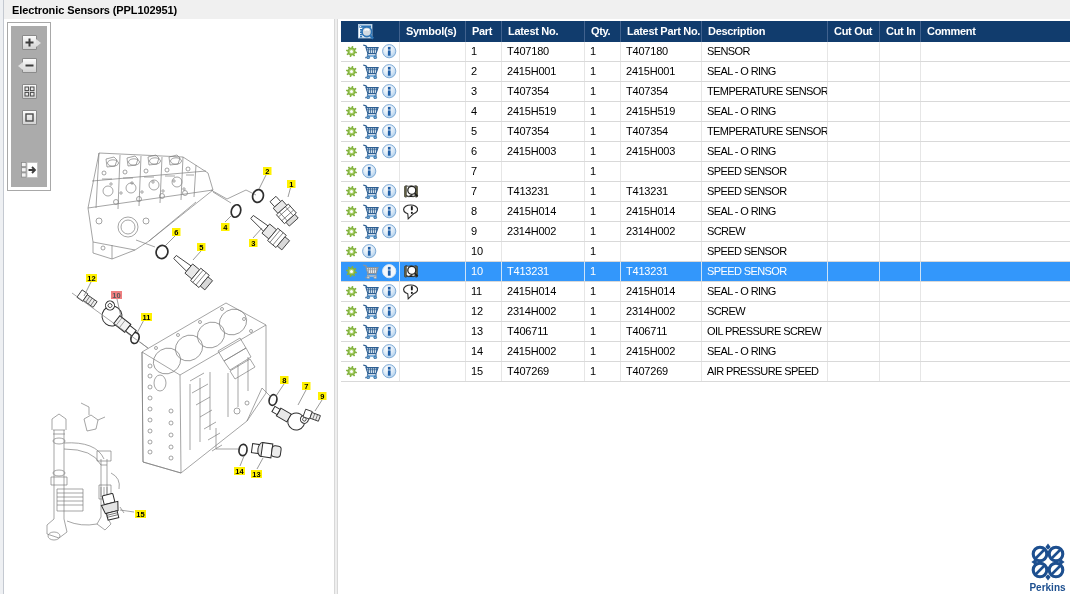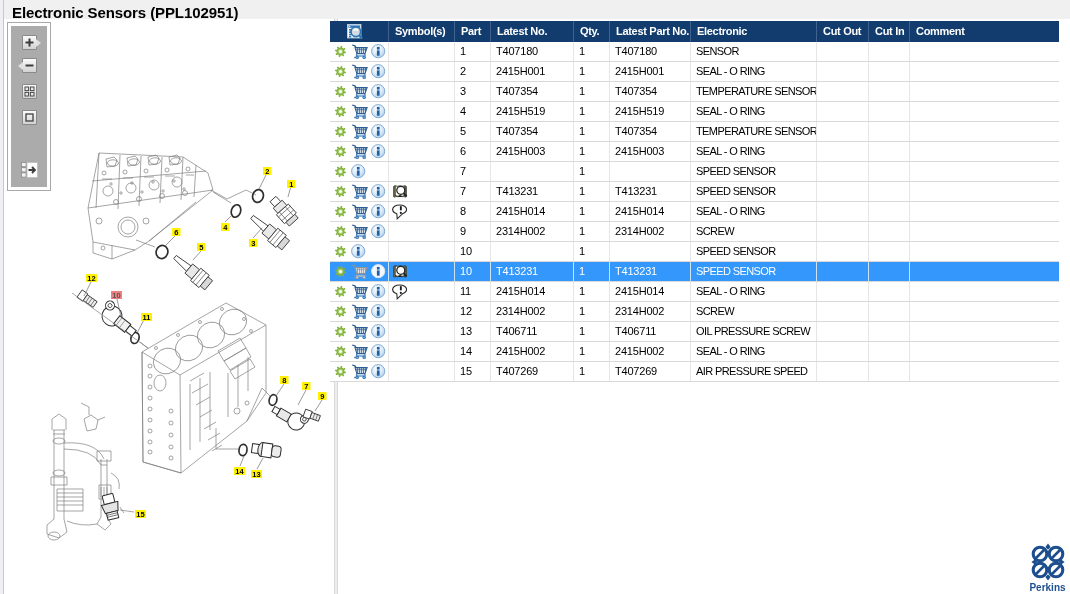--- a/index.html
+++ b/index.html
@@ -1,22 +1,22 @@
 <!DOCTYPE html>
 <html><head>
 <meta charset="utf-8">
 <style>
   html,body{margin:0;padding:0;}
   body{width:1070px;height:594px;font-family:"Liberation Sans",sans-serif;background:#fff;overflow:hidden;position:relative;}
   #tband{position:absolute;left:0;top:0;width:1070px;height:19px;background:#f0f0f0;}
   #ledge{position:absolute;left:0;top:0;width:4px;height:594px;background:#eef0f3;border-right:1px solid #c4c9d1;box-sizing:border-box;}
-  #title{position:absolute;left:12px;top:4px;font-size:15px;font-weight:bold;color:#000;letter-spacing:-0.1px;}
+  #title{position:absolute;left:12px;top:4px;font-size:11px;font-weight:bold;color:#000;letter-spacing:-0.1px;}
   #splitter{position:absolute;left:334px;top:19px;width:4px;height:575px;background:#eeeeee;border-left:1px solid #d8d8d8;border-right:1px solid #d8d8d8;box-sizing:border-box;}
   
-  #tbl{position:absolute;left:330px;top:21px;width:729px;}
+  #tbl{position:absolute;left:341px;top:21px;width:729px;}
   .hrow,.row{display:flex;width:729px;height:20px;box-sizing:border-box;}
   .hrow{background:#113c6d;color:#fff;font-weight:bold;height:21px;}
   .row{border-bottom:1px solid #d9d9d9;background:#fff;}
   .row.sel{background:#3397fb;color:#fff;}
   .hc,.c{box-sizing:border-box;font-size:11px;line-height:19px;white-space:nowrap;overflow:hidden;flex:0 0 auto;}
   .hc{border-right:1px solid #41628e;padding-left:6px;line-height:20px;letter-spacing:-0.3px;}
   .c{border-right:1px solid #e6e6e6;padding-left:5px;letter-spacing:-0.2px;}
   .c6{letter-spacing:-0.6px;}
   .row.sel .c{border-right-color:#cde3f7;}
   .hc:last-child,.c:last-child{border-right:none;}
@@ -123,21 +123,21 @@
   <div class="hc w0 h0">
         <svg width="16" height="16" viewBox="0 0 16 16">
           <use href="#winmag"></use>
         </svg>
       </div>
   <div class="hc w1">Symbol(s)</div>
   <div class="hc w2">Part</div>
   <div class="hc w3">Latest No.</div>
   <div class="hc w4">Qty.</div>
   <div class="hc w5">Latest Part No.</div>
-  <div class="hc w6">Electronic</div>
+  <div class="hc w6">Description</div>
   <div class="hc w7">Cut Out</div>
   <div class="hc w8">Cut In</div>
   <div class="hc w9">Comment</div>
 </div>
 <div class="row">
       <div class="c c0">
         <svg class="ic g" width="11" height="11" viewBox="0 0 11 11">
           <use href="#gear"></use>
         </svg>
         <svg class="ic" width="17" height="15" viewBox="0 0 17 15">

